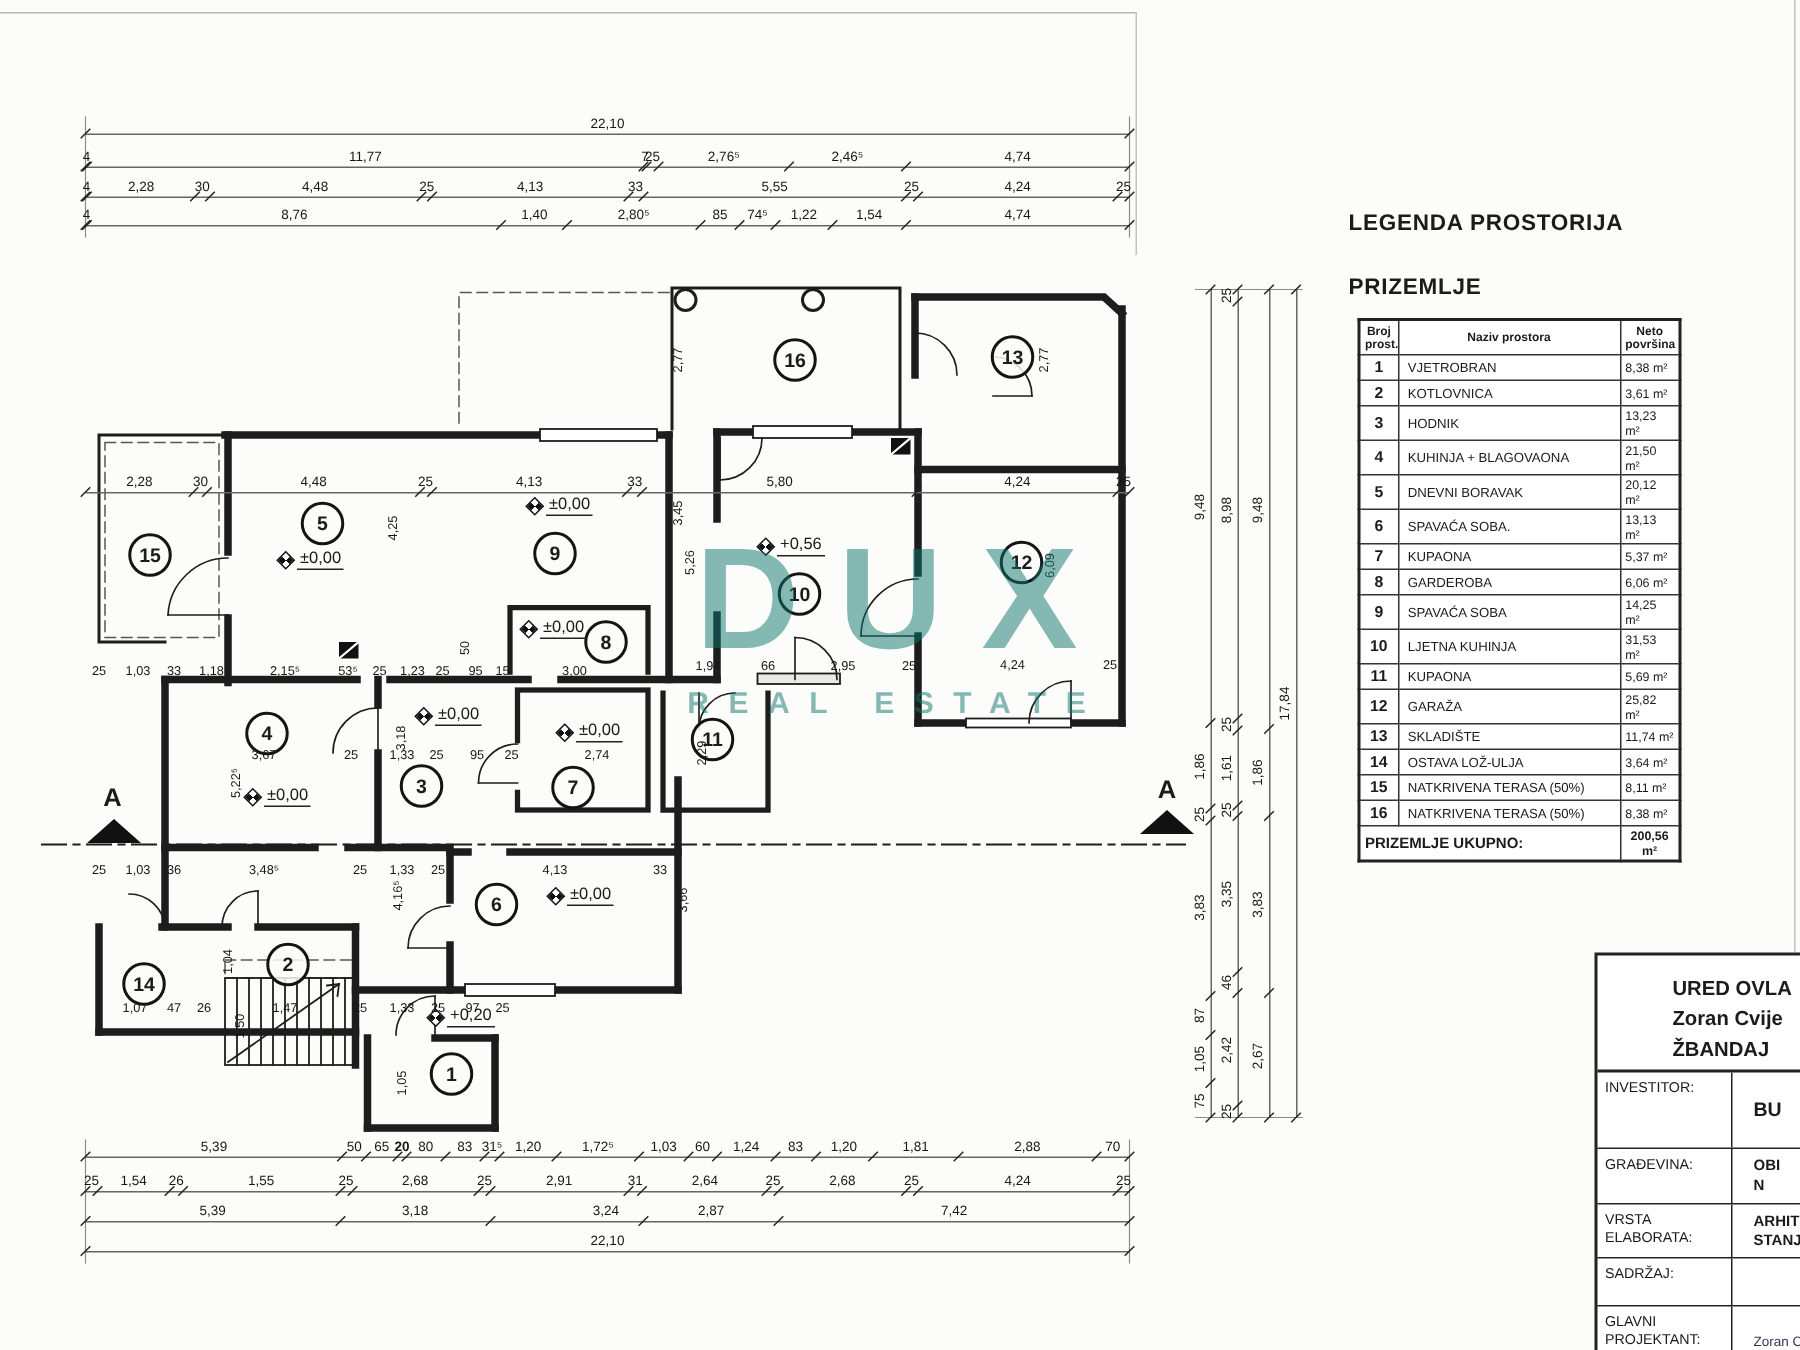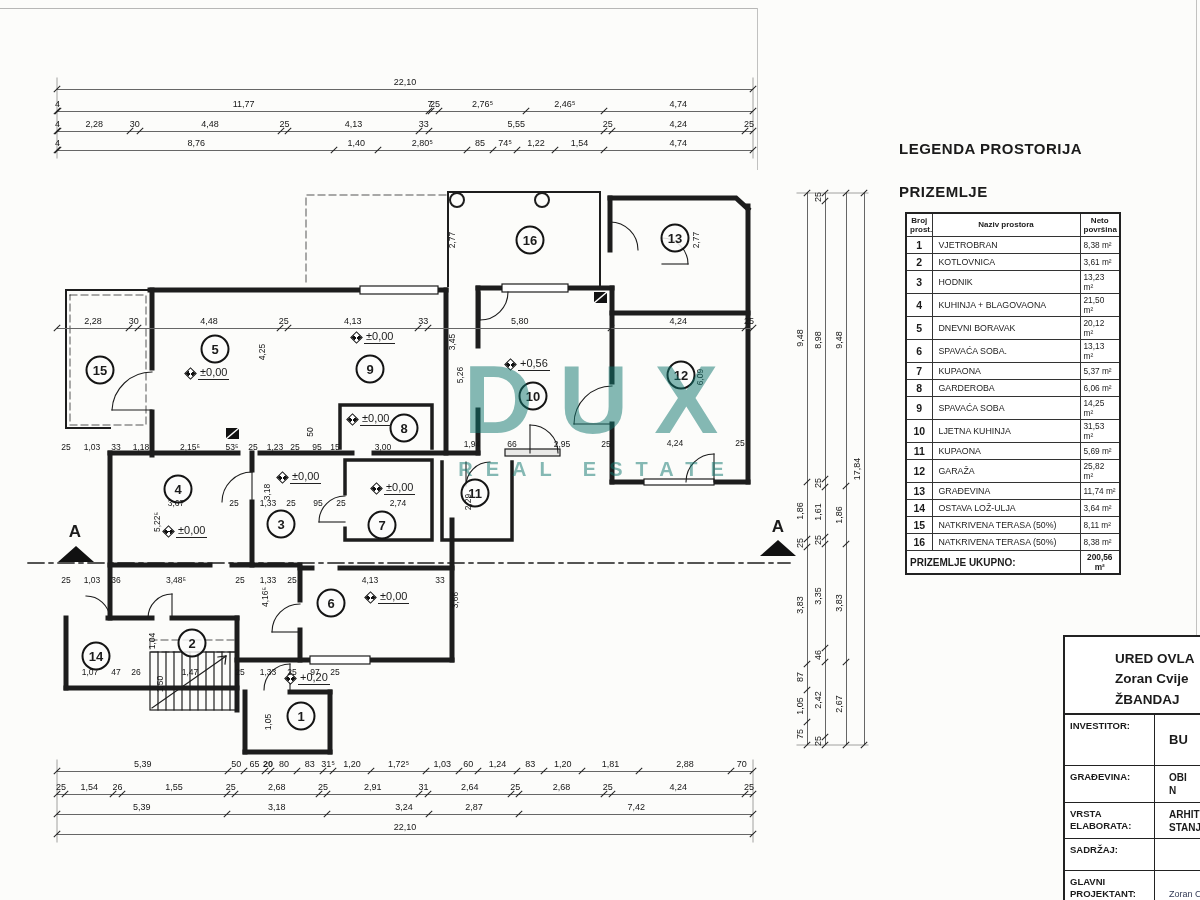--- a/index.html
+++ b/index.html
@@ -55,21 +55,21 @@
   .legend-table .total td{height:17px;}
   .legend-table .total .tl{font-size:10px;font-weight:bold;text-align:left;}
   .legend-table .total .tv{font-size:8.3px;font-weight:bold;text-align:center;}
   
   .tblock{position:absolute;left:1063px;top:635px;width:160px;height:266px;border:2px solid #222;
           background:#fff;z-index:6;}
   .tb-head{height:64px;border-bottom:2px solid #222;padding:12px 0 0 50px;font-weight:bold;
            font-size:13.5px;line-height:1.5;white-space:nowrap;}
   .tb-row{display:flex;border-bottom:1.5px solid #222;}
   .tb-row:last-child{border-bottom:none;}
-  .tb-label{width:82px;flex:0 0 82px;font-size:9.5px;font-weight:bold;padding:5px 2px 2px 5px;line-height:1.3;}
+  .tb-label{width:82px;flex:0 0 82px;font-size:9.5px;font-weight:normal;padding:5px 2px 2px 5px;line-height:1.3;}
   .tb-value{flex:1;border-left:1.5px solid #222;display:flex;flex-direction:column;align-items:flex-start;
             justify-content:center;padding-left:14px;}
   .tb-vline{font-size:10px;font-weight:bold;line-height:1.3;white-space:nowrap;}
   .tb-row.r0 {height:50px;} .tb-row.r0 .tb-vline{font-size:13px;}
   .tb-row.r1 {height:36px;}
   .tb-row.r2 {height:35px;}
   .tb-row.r3 {height:31px;}
   .tb-row.r4 {height:48px;} .tb-row.r4 .tb-vline{font-size:9px;font-weight:normal;color:#333a55;}
 </style>
 </head>
@@ -665,21 +665,21 @@
           <td class="c1">KUPAONA</td>
           <td class="c2">5,69 m²</td>
         </tr>
         <tr>
           <td class="c0">12</td>
           <td class="c1">GARAŽA</td>
           <td class="c2">25,82 m²</td>
         </tr>
         <tr>
           <td class="c0">13</td>
-          <td class="c1">GRAĐEVINA</td>
+          <td class="c1">SKLADIŠTE</td>
           <td class="c2">11,74 m²</td>
         </tr>
         <tr>
           <td class="c0">14</td>
           <td class="c1">OSTAVA LOŽ-ULJA</td>
           <td class="c2">3,64 m²</td>
         </tr>
         <tr>
           <td class="c0">15</td>
           <td class="c1">NATKRIVENA TERASA (50%)</td>

